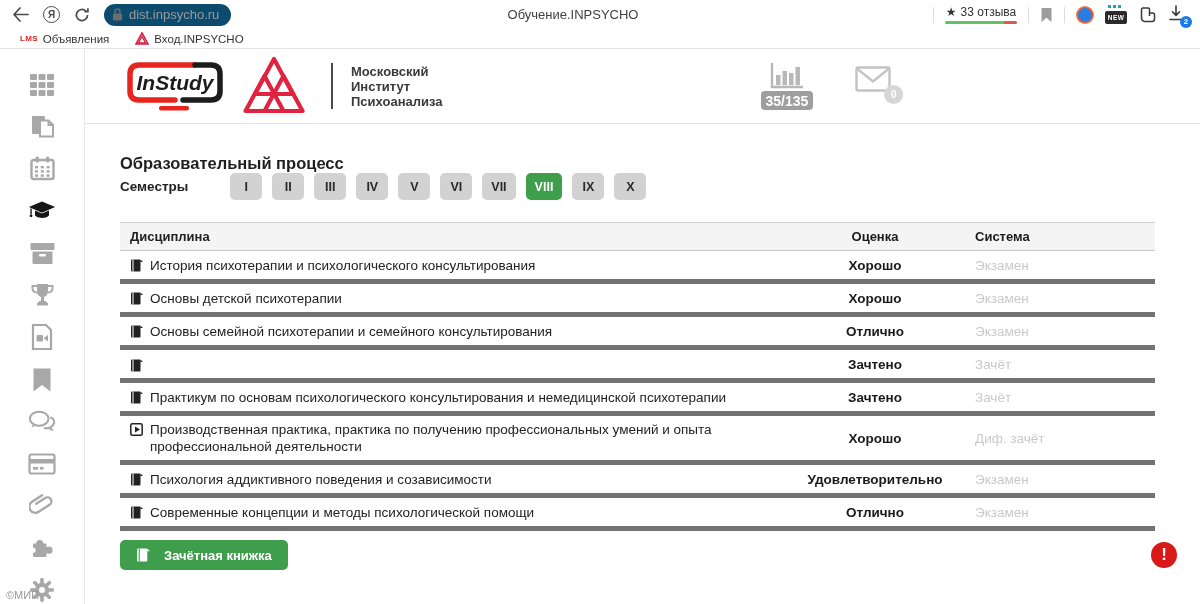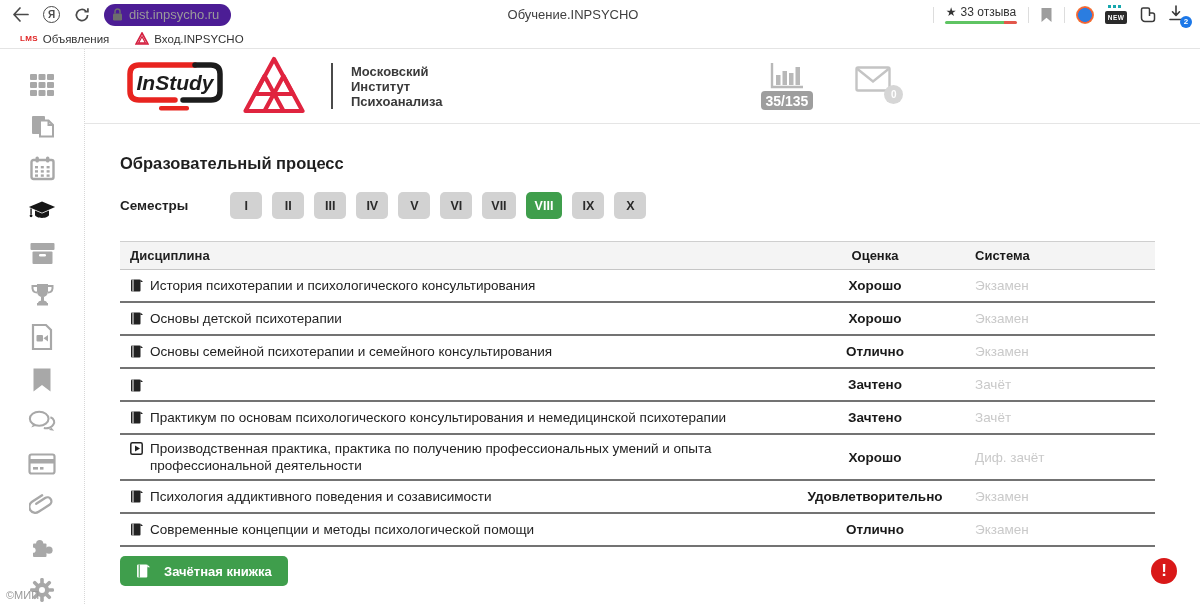--- a/index.html
+++ b/index.html
@@ -2,21 +2,21 @@
 <html><head>
 <meta charset="utf-8">
 <style>
   * { margin:0; padding:0; box-sizing:border-box; }
   html,body { width:1200px; height:604px; overflow:hidden; background:#fff;
     font-family:"Liberation Sans", sans-serif; }
 
   
   .topbar { height:29px; display:flex; align-items:center; padding:0 12px; gap:14px; position:relative; background:#fff; }
   .tb-icon { display:flex; align-items:center; justify-content:center; cursor:pointer; }
-  .url-pill { display:flex; align-items:center; gap:6px; background:#4c1d95; border-radius:13px;
+  .url-pill { display:flex; align-items:center; gap:6px; background:#0c4a6e; border-radius:13px;
     height:22px; padding:0 12px 0 8px; color:#9a9a9a; font-size:13px; }
   .ya-circle { width:17px; height:17px; border:1.6px solid #4a4a4a; border-radius:50%;
     display:flex; align-items:center; justify-content:center; font-size:10px; font-weight:bold; color:#4a4a4a; }
   .tab-title { position:absolute; left:573px; transform:translateX(-50%); font-size:13px; color:#404040; }
   .tb-right { margin-left:auto; display:flex; align-items:center; gap:11px; }
   .v-sep { width:1px; height:16px; background:#ddd; }
   .reviews { display:flex; flex-direction:column; align-items:center; gap:2px; cursor:pointer; }
   .reviews-line { display:flex; align-items:center; gap:4px; font-size:12px; color:#333; }
   .reviews-bar { width:72px; height:3px; border-radius:2px;
     background:linear-gradient(to right,#5fc463 82%, #e2574b 82%); }
@@ -51,30 +51,30 @@
   .hdr-stats { display:flex; align-items:flex-start; gap:42px; margin-left:318px; }
   .stat-chart { display:flex; flex-direction:column; align-items:center; cursor:pointer; }
   .stat-badge { margin-top:1px; background:#9e9e9e; color:#fff; font-size:14px; font-weight:bold;
     border-radius:4px; padding:1.5px 5px; }
   .mail-wrap { position:relative; margin-top:4px; cursor:pointer; }
   .mail-badge { position:absolute; right:-12px; bottom:-8px; width:19px; height:19px; border-radius:50%;
     background:#d6d6d6; color:#fff; font-size:10px; font-weight:bold; display:flex; align-items:center; justify-content:center; }
 
   .content { padding:30px 45px 0 35px; }
   .page-title { font-size:16.5px; font-weight:bold; color:#1f1f1f; }
-  .sem-row { display:flex; align-items:center; margin-top:19px; gap:10px; }
+  .sem-row { display:flex; align-items:center; gap:10px; }
   .sem-label { font-size:13.5px; font-weight:bold; color:#1f1f1f; margin-right:32px; }
   .sem-btn { min-width:32px; height:27px; padding:0 9px; background:#d2d2d2; border:none; border-radius:5px;
     font-family:inherit; font-size:12.5px; font-weight:bold; color:#2a2a2a; cursor:pointer;
     display:flex; align-items:center; justify-content:center; }
   .sem-btn.active { background:#3f9e4c; color:#fff; }
   .sem-btn.plan { padding:0 14px; margin-left:4px; }
 
   .grades { margin-top:22px; border-top:1px solid #cfcfcf; }
-  .trow { display:flex; align-items:center; border-bottom:2px solid #737373; min-height:33px; }
+  .trow { display:flex; align-items:center; border-bottom:5px solid #737373; min-height:33px; }
   .trow.thead { background:#f4f4f4; border-bottom:1px solid #c6c6c6; min-height:28px; }
   .c-disc { flex:1; padding:5px 8px 5px 10px; font-size:13.5px; color:#222; display:flex; align-items:flex-start; gap:7px; line-height:17px; }
   .thead .c-disc { font-weight:bold; font-size:13px; align-items:center; }
   .c-grade { width:200px; text-align:center; font-size:13.5px; font-weight:bold; color:#1a1a1a; }
   .thead .c-grade { font-size:13px; }
   .c-sys { width:180px; text-align:left; font-size:13.5px; color:#c9c9c9; }
   .thead .c-sys { font-weight:bold; color:#1a1a1a; font-size:13px; }
   .row-ico { flex:0 0 13px; margin-top:2px; }
 
   .foot-row { display:flex; align-items:center; justify-content:space-between; margin-top:9px; }

